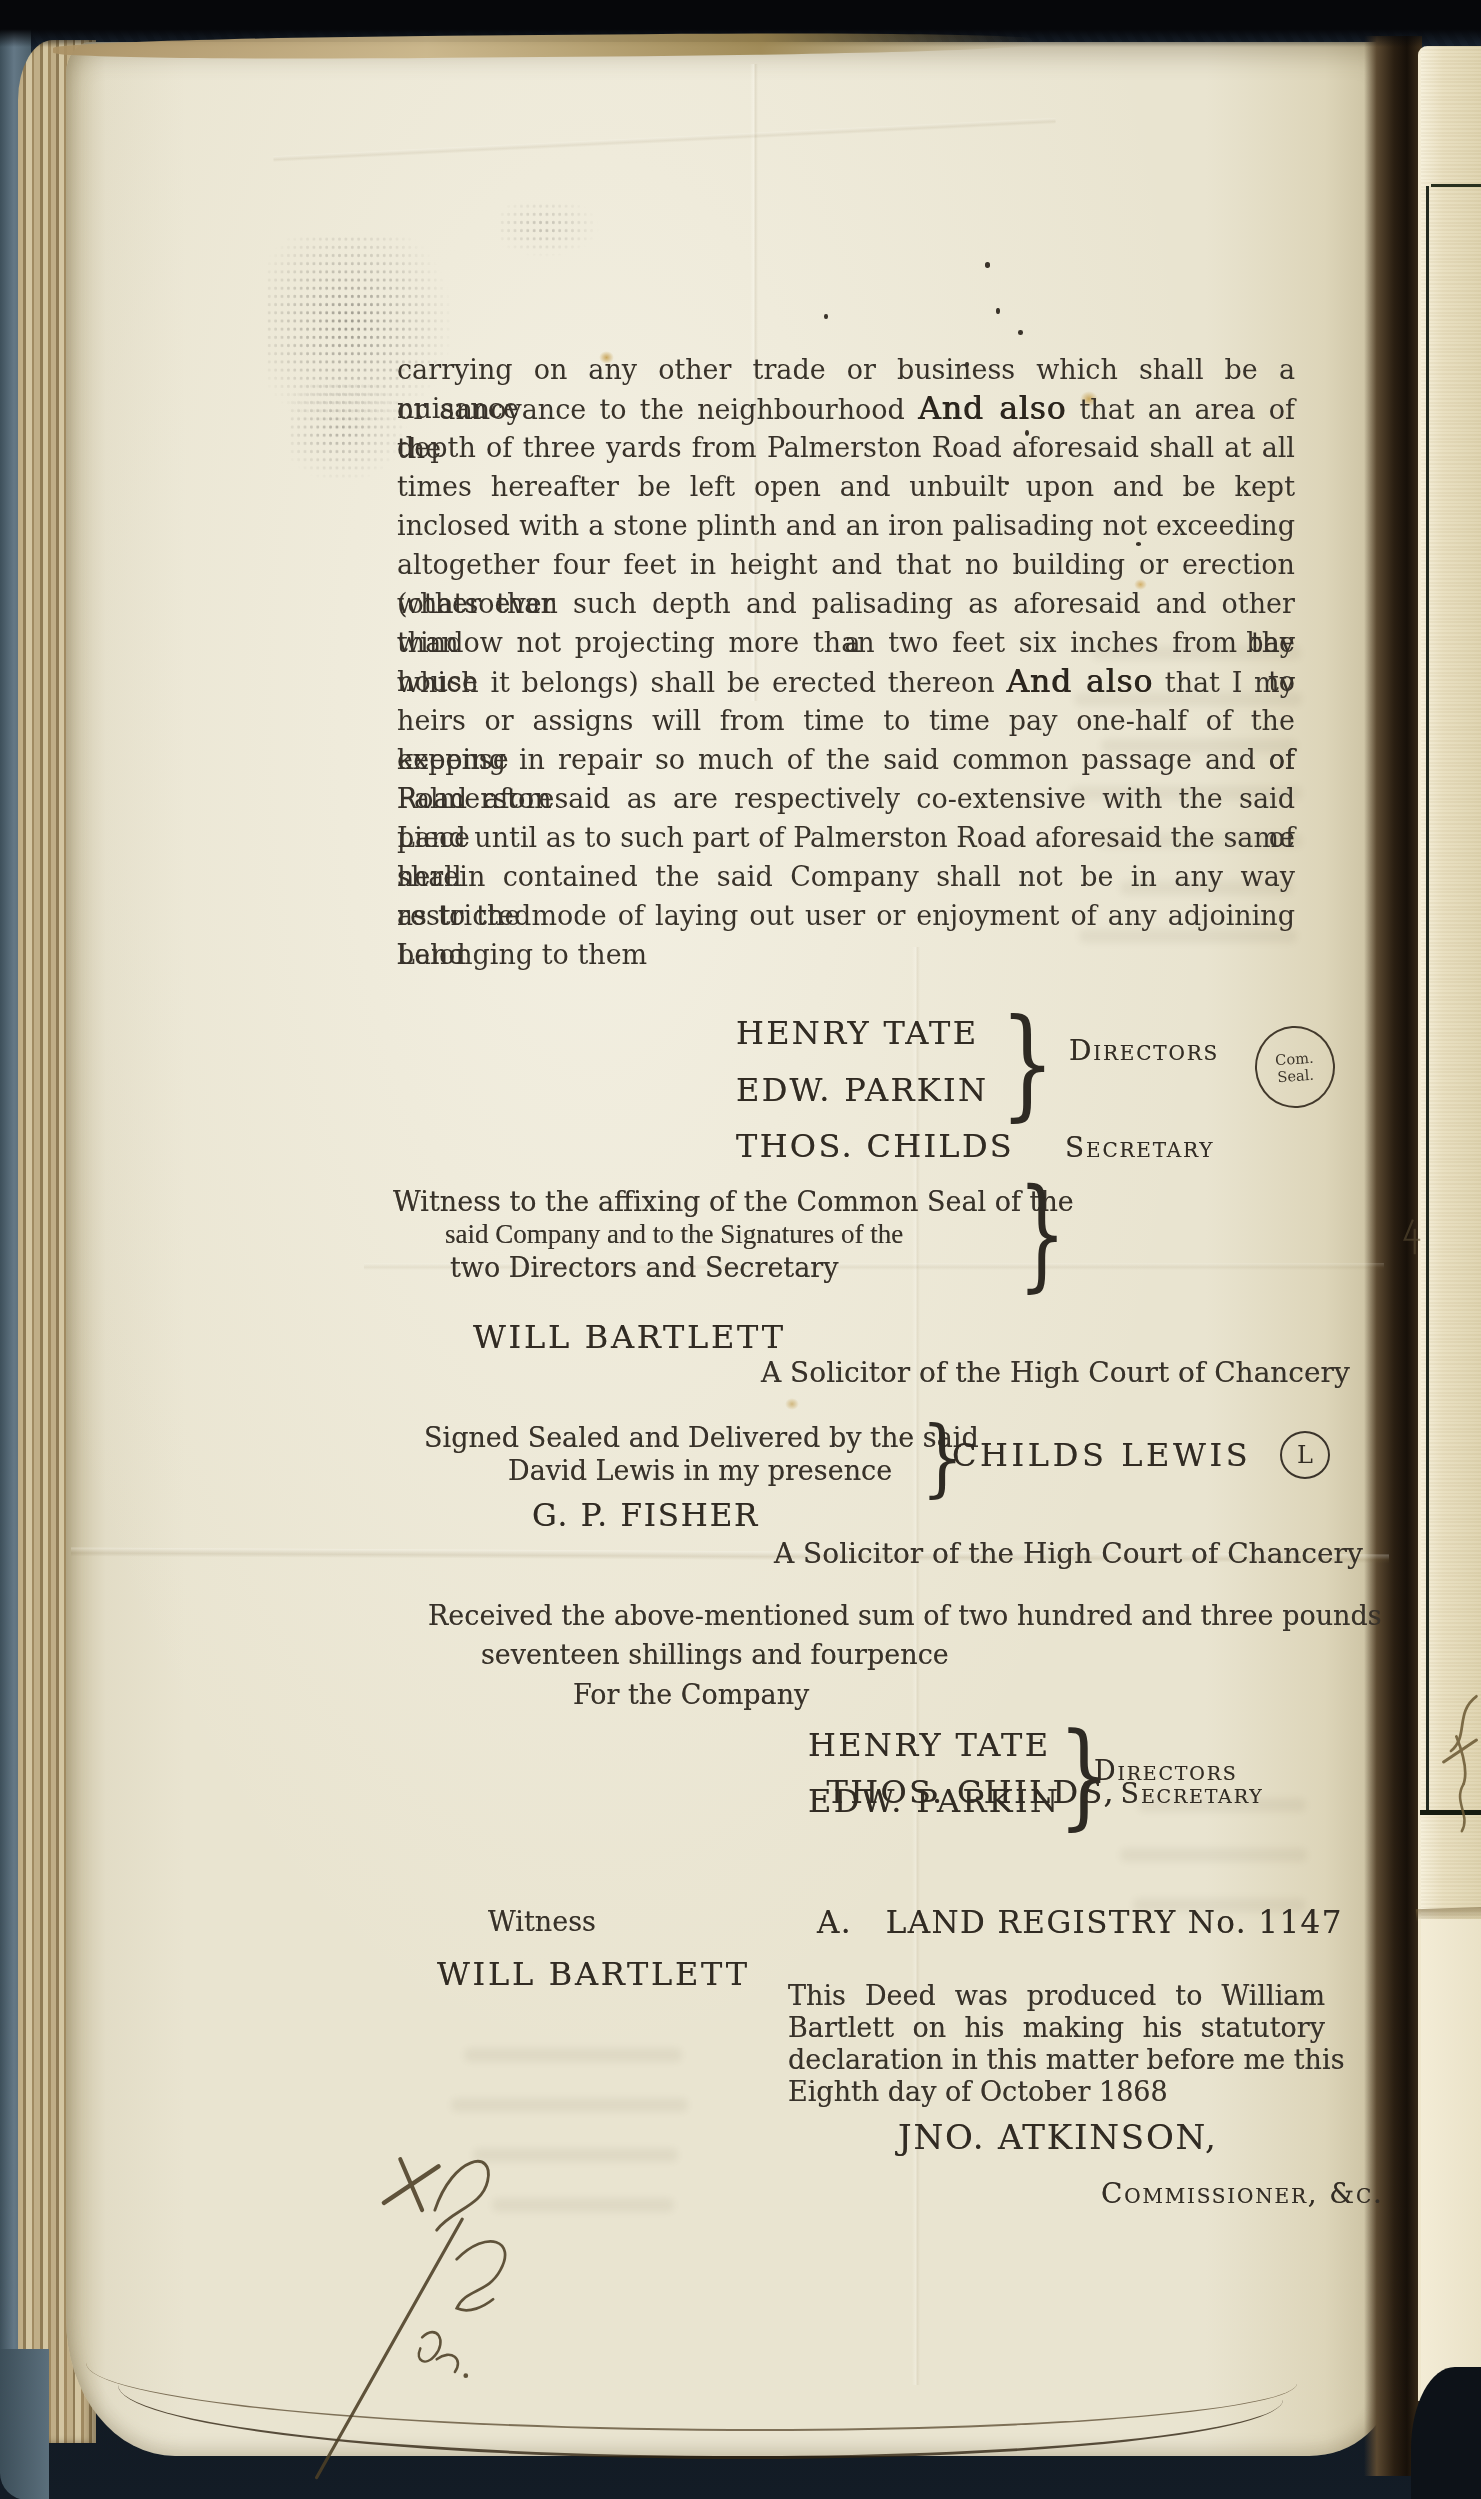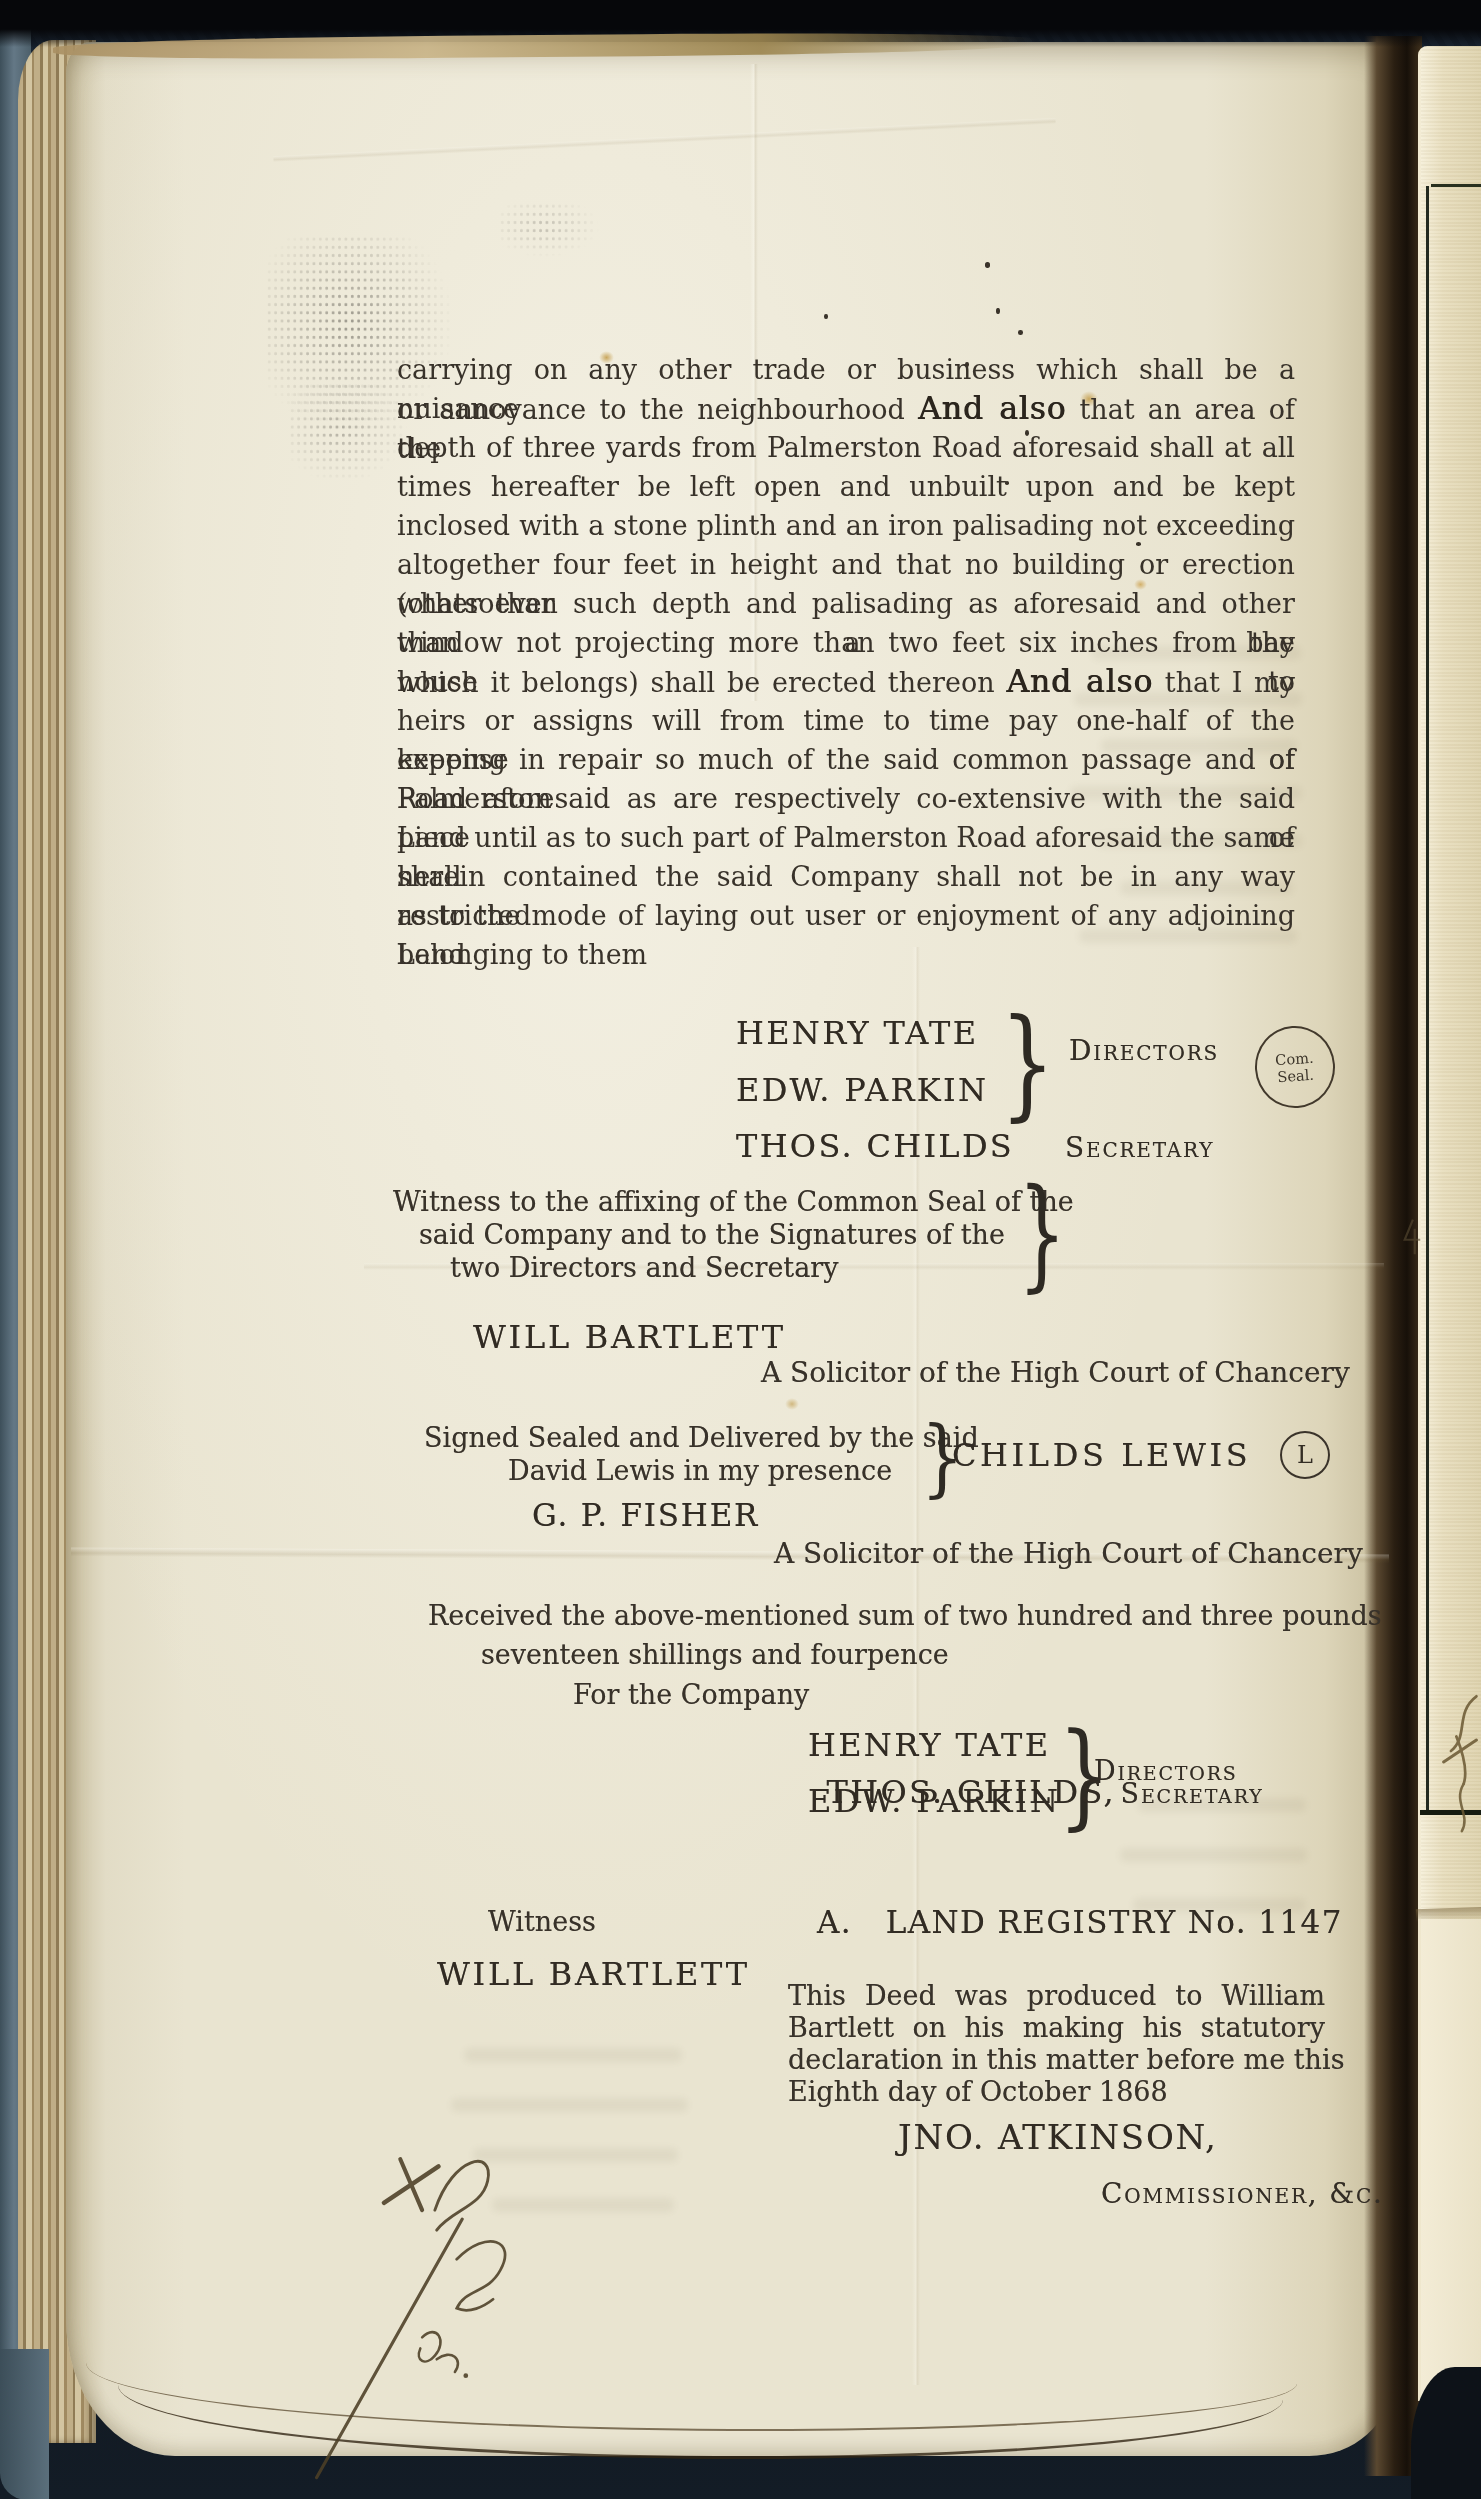--- a/index.html
+++ b/index.html
@@ -164,21 +164,21 @@
   <div class="brace" style="left:1000px;top:1003px;font-size:120px;transform:scaleX(.72);">}</div>
   <div class="print sc" style="left:1069px;top:1034px;">Directors</div>
   <div class="seal-oval" style="left:1255px;top:1026px;width:76px;height:78px;">
     <span>Com.</span>
     <span>Seal.</span>
   </div>
   <div class="print caps" style="left:736px;top:1127px;">THOS. CHILDS</div>
   <div class="print sc" style="left:1065px;top:1131px;">Secretary</div>
 
   <div class="print" style="left:393px;top:1186px;font-size:27px;">Witness to the affixing of the Common Seal of the</div>
-  <div class="print" style="left:419px;top:1219px;font-size:27px;">said Company and to the Signatures of the</div>
+  <div class="print" style="left:445px;top:1219px;font-size:27px;font-family:Liberation Serif, serif;">said Company and to the Signatures of the</div>
   <div class="print" style="left:450px;top:1252px;font-size:27px;">two Directors and Secretary</div>
   <div class="brace" style="left:1018px;top:1172px;font-size:122px;transform:scaleX(.62);">}</div>
 
   <div class="print caps" style="left:473px;top:1318px;letter-spacing:2.7px;">WILL BARTLETT</div>
   <div class="print" style="left:761px;top:1356px;font-size:28px;">A Solicitor of the High Court of Chancery</div>
 
   <div class="print" style="left:424px;top:1422px;font-size:27px;text-align:center;">Signed Sealed and Delivered by the said</div>
   <div class="print" style="left:508px;top:1455px;font-size:27px;">David Lewis in my presence</div>
   <div class="brace" style="left:921px;top:1415px;font-size:84px;transform:scaleX(.8);">}</div>
   <div class="print caps" style="left:952px;top:1436px;letter-spacing:3.6px;">CHILDS LEWIS</div>

